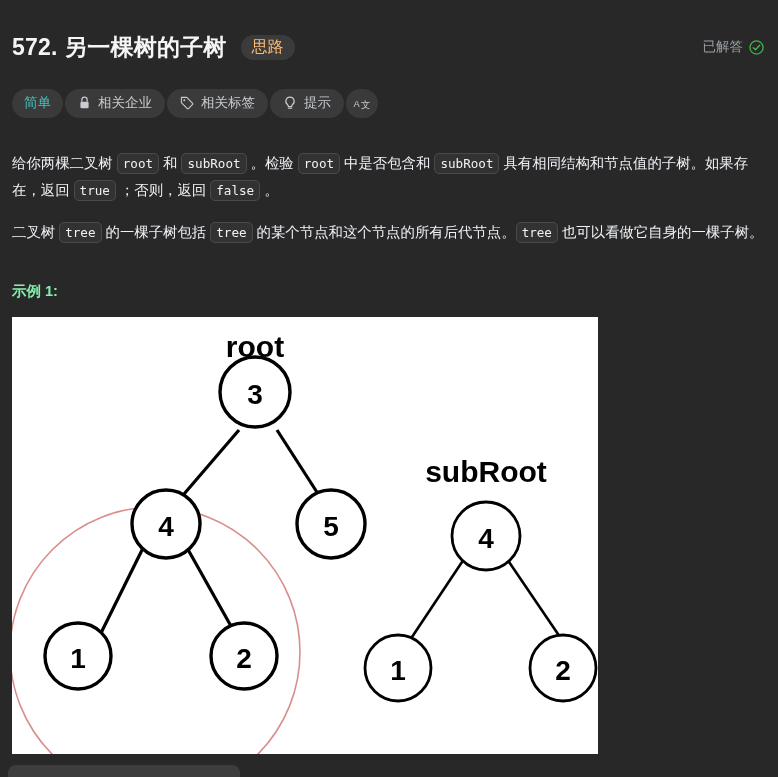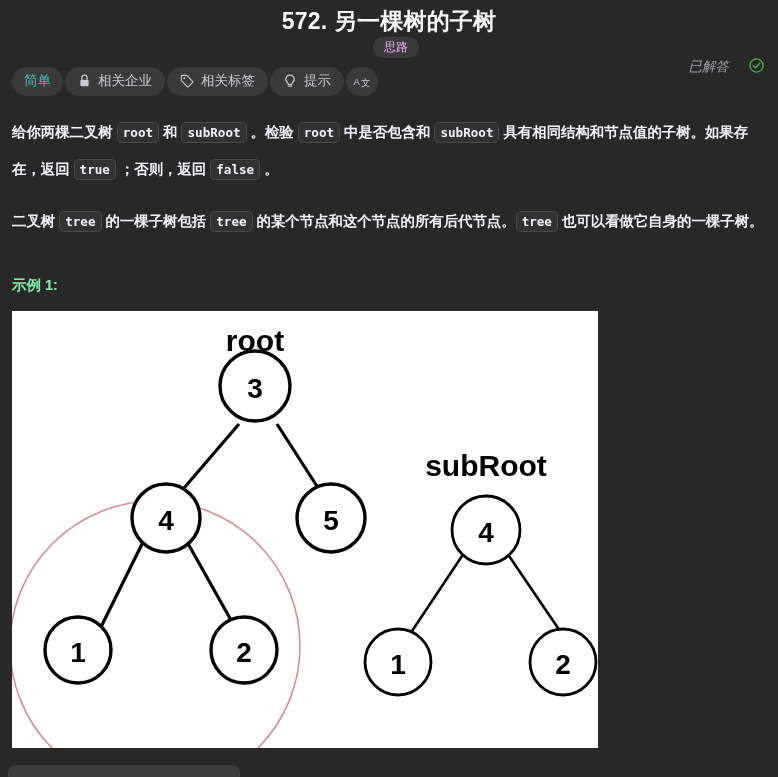--- a/index.html
+++ b/index.html
@@ -21,49 +21,48 @@
     height: 777px;
     background: #282828;
     box-sizing: border-box;
     padding: 0 12px;
   }
 
   
   .title-row {
     display: flex;
     align-items: center;
-    padding-top: 6px;
+    padding-top: 28px;
     height: 38px;
-    flex-direction: column;
   }
   .title-text {
     font-size: 23px;
     font-weight: bold;
     color: #f5f5f5;
     letter-spacing: 0.2px;
     white-space: nowrap;
   }
   .idea-badge {
     margin-left: 14px;
     background: #3b3b3b;
-    color: #f0abfc;
-    font-size: 12px;
+    color: #fdba74;
+    font-size: 16px;
     border-radius: 14px;
     padding: 4px 11px 5px 11px;
     line-height: 1;
     white-space: nowrap;
   }
   .solved-wrap {
     margin-left: auto;
     display: flex;
-    gap: 20px;
+    align-items: center;
+    gap: 6px;
     font-size: 13.5px;
     color: #9aa0a6;
     padding-right: 2px;
-    font-style: italic;
   }
   .check-icon {
     width: 15px;
     height: 15px;
     display: inline-block;
     line-height: 0;
   }
 
   
   .chip-row {
@@ -95,26 +94,25 @@
   .chip.square {
     padding: 0;
     width: 32px;
     height: 29px;
     justify-content: center;
   }
   .chip svg { display: block; }
 
   
   .desc {
-    margin-top: 18px;
+    margin-top: 32px;
     font-size: 14.4px;
-    line-height: 37px;
+    line-height: 26px;
     color: #eff1f6;
     max-width: 760px;
-    font-weight: bold;
   }
   .desc p { margin: 0 0 15px 0; }
   code.inline {
     font-family: "DejaVu Sans Mono", "Liberation Mono", monospace;
     font-size: 12.6px;
     background: #323232;
     border: 1px solid #4a4a4a;
     border-radius: 5px;
     padding: 2px 5px;
     color: #eff1f6;

